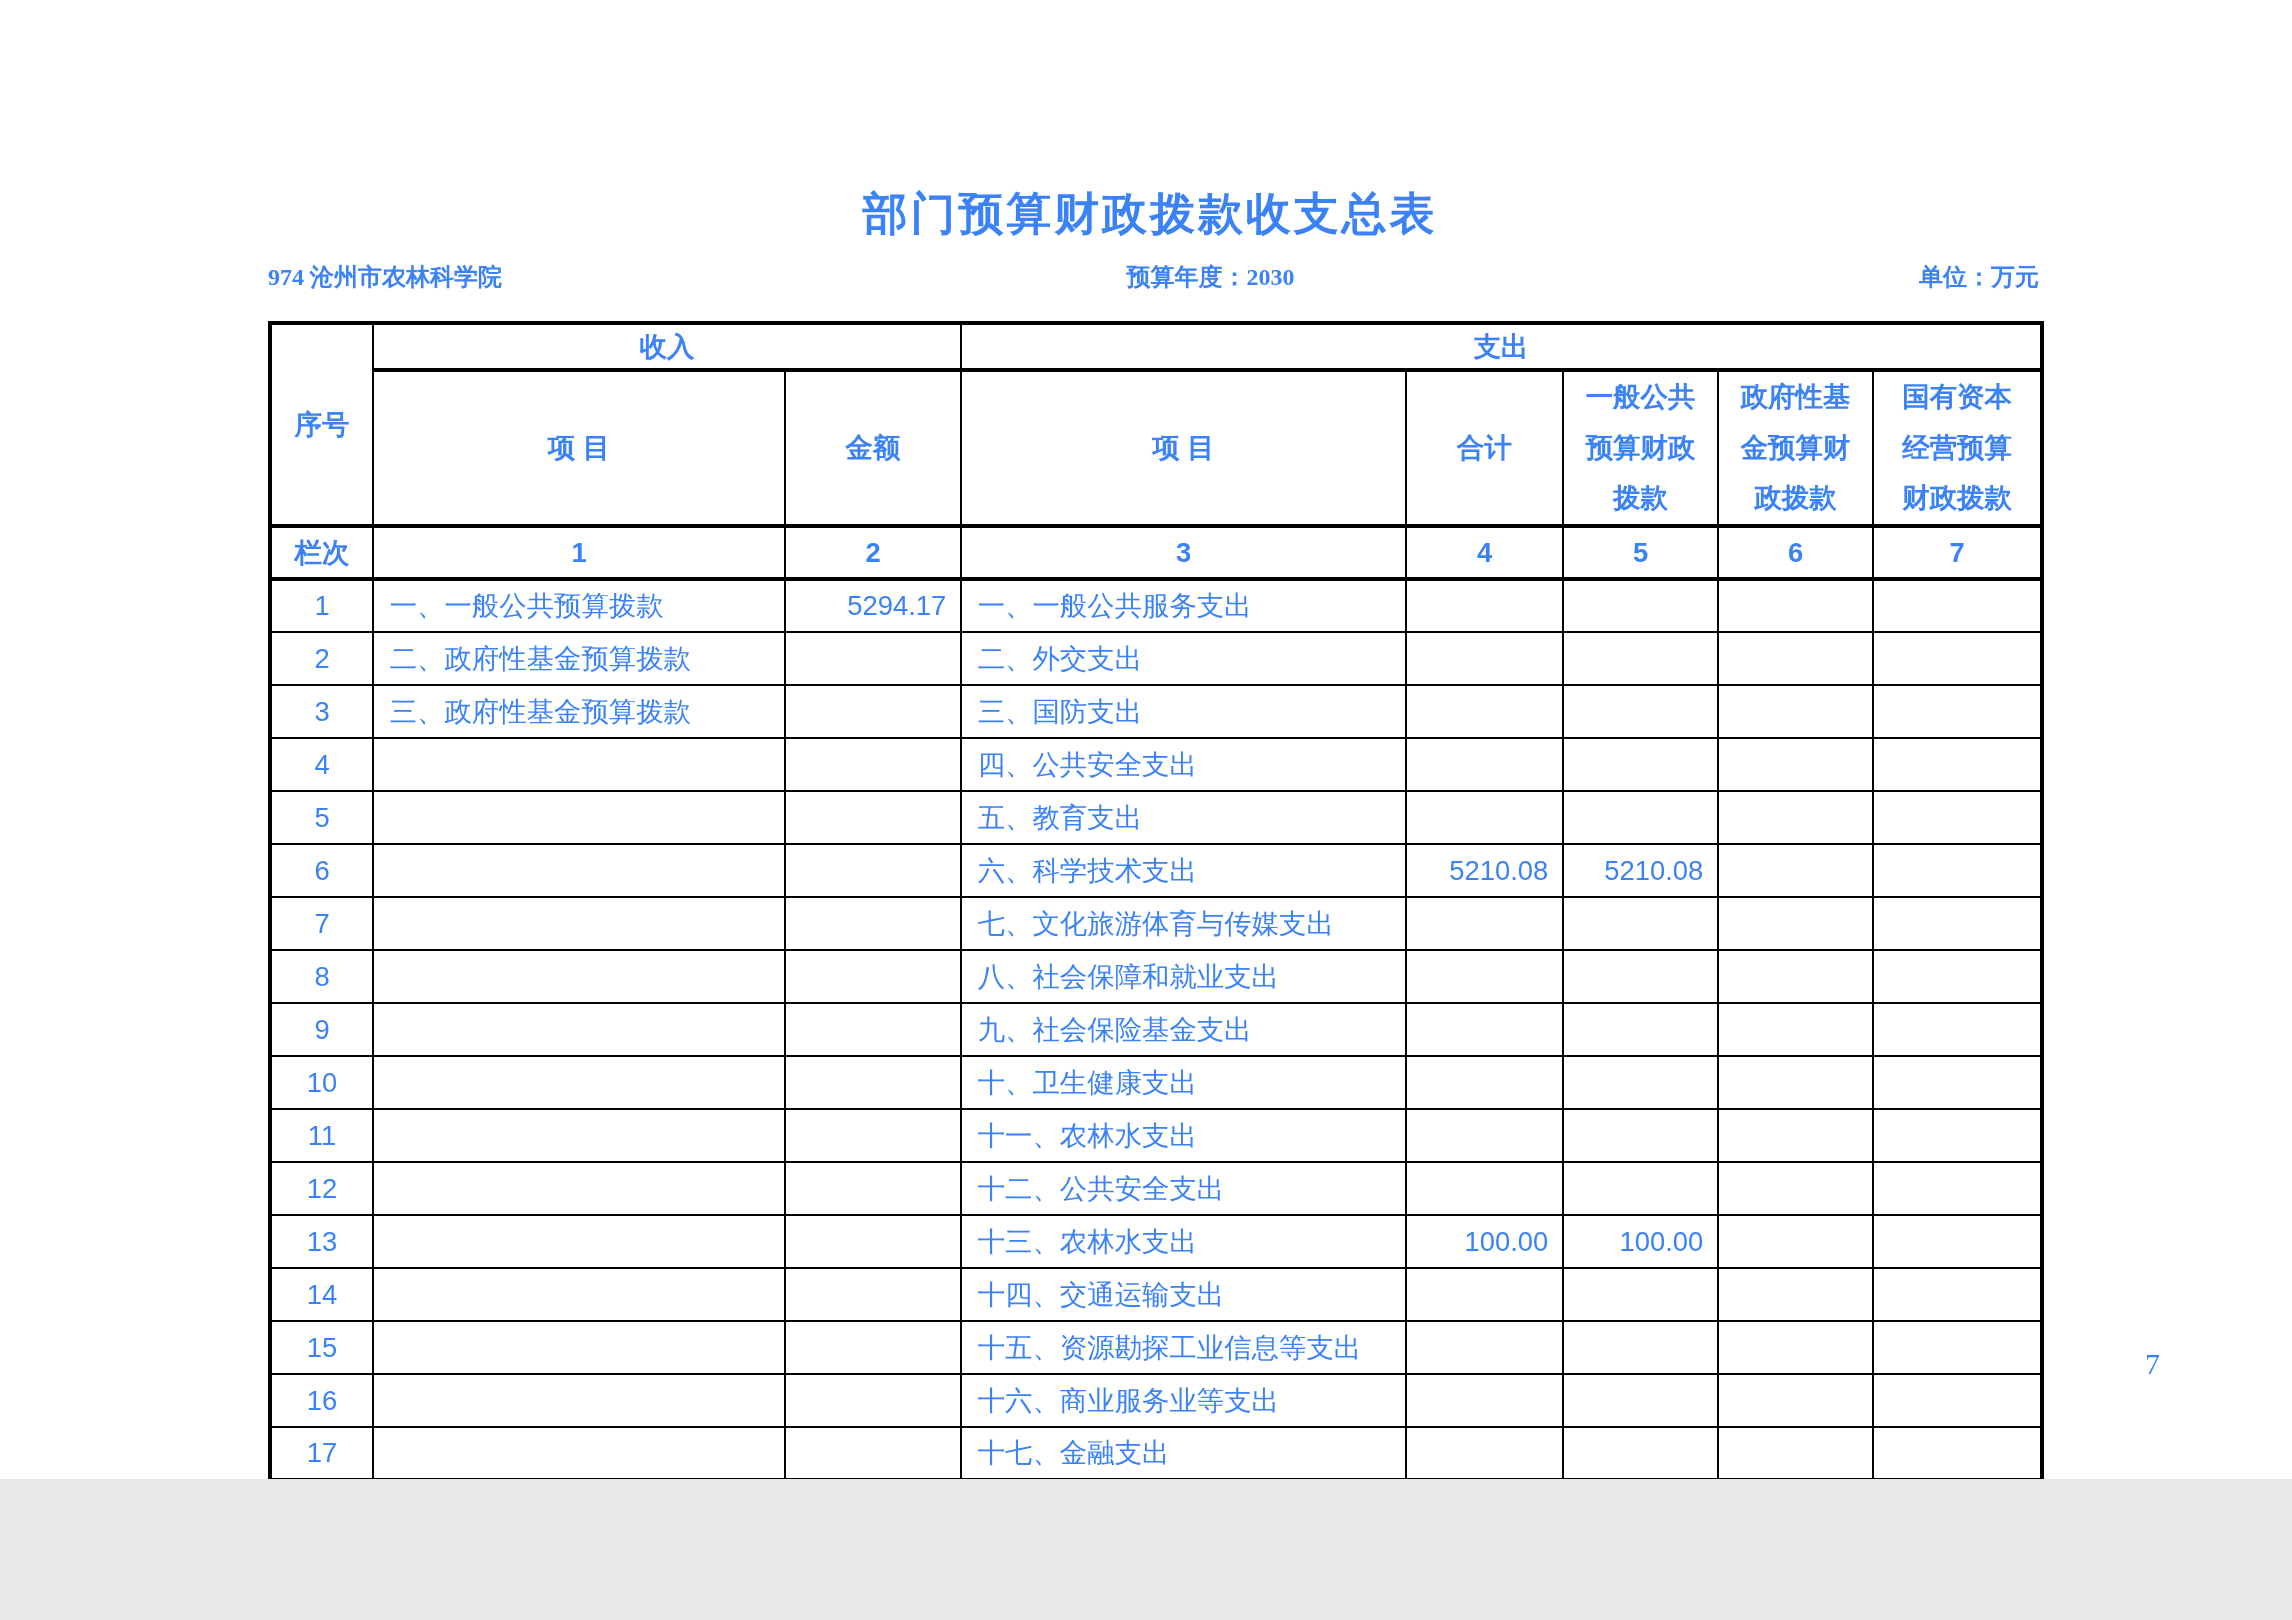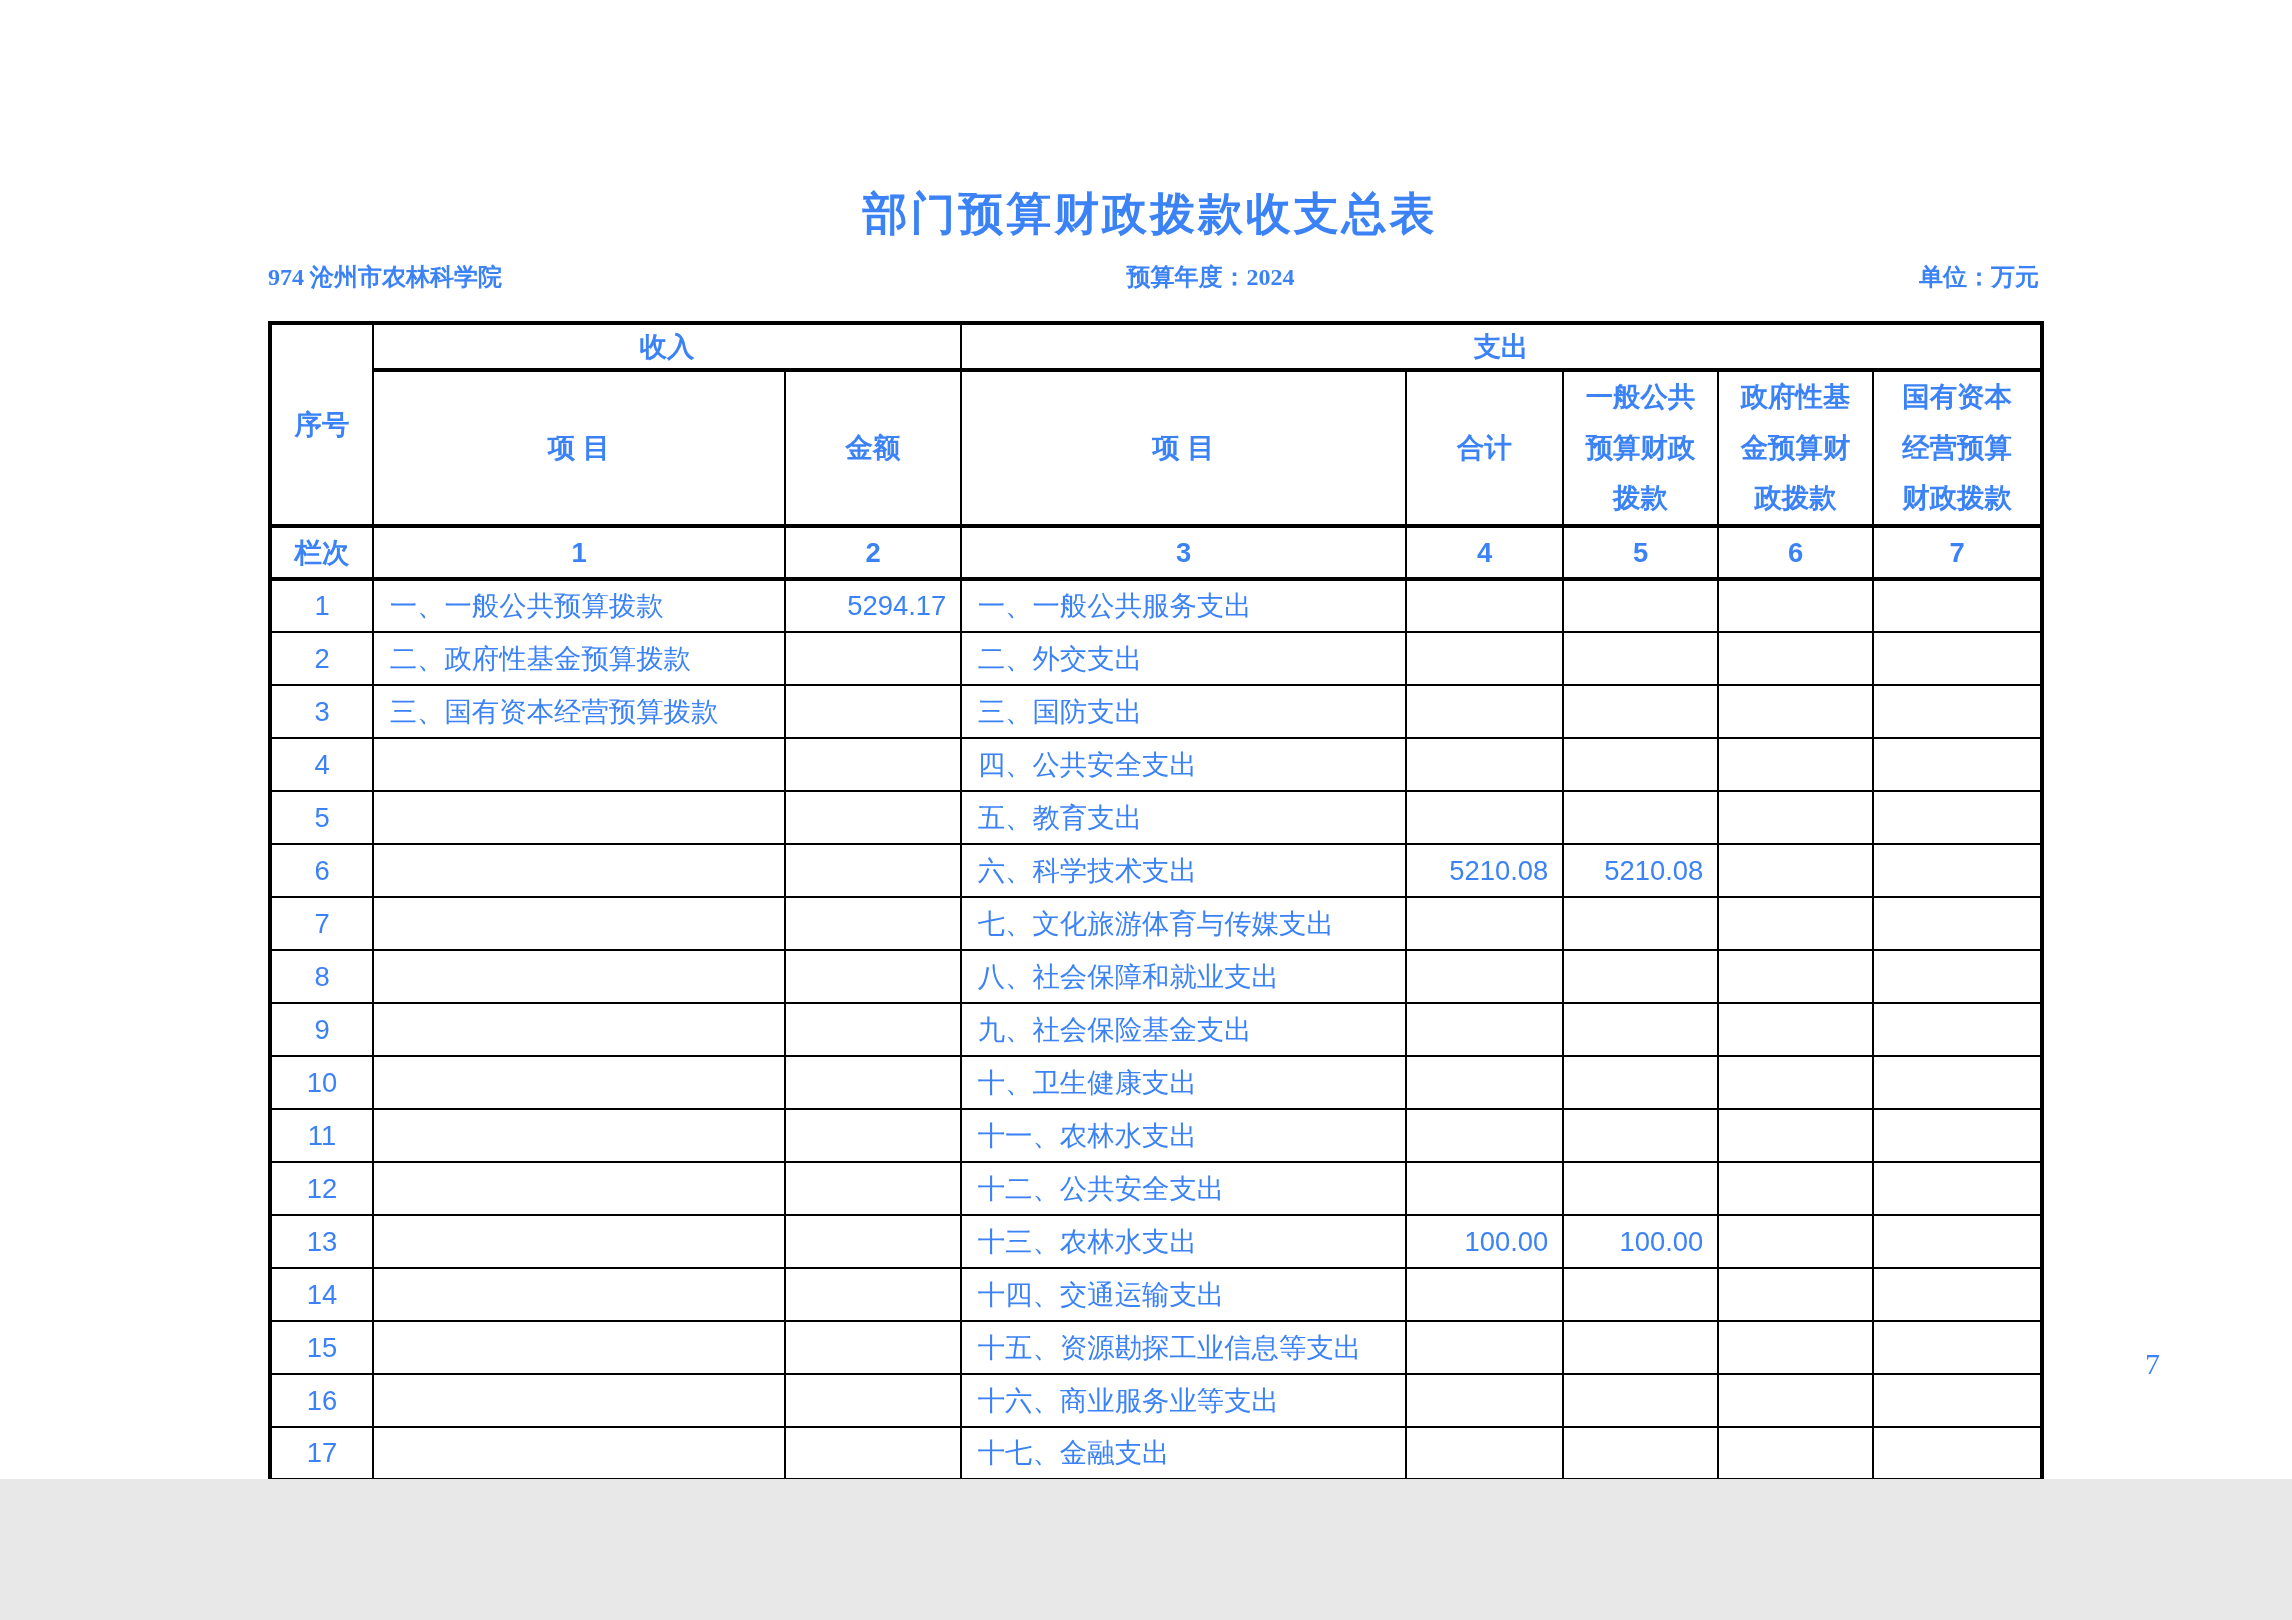--- a/index.html
+++ b/index.html
@@ -56,21 +56,21 @@
 </style>
 </head>
 <body>
 
 <div class="page">
 
   <div class="doc-title">部门预算财政拨款收支总表</div>
 
   <div class="info-row">
     <span>974 沧州市农林科学院</span>
-    <span>预算年度：2024</span>
+    <span>预算年度：2030</span>
     <span>单位：万元</span>
   </div>
 
   <table class="budget">
     <colgroup>
       <col style="width:103px">
       <col style="width:412px">
       <col style="width:176px">
       <col style="width:445px">
       <col style="width:157px">
@@ -128,21 +128,21 @@
     <td class="amt"></td>
     <td class="item">二、外交支出</td>
     <td class="amt"></td>
     <td class="amt"></td>
     <td class="amt"></td>
     <td class="amt"></td>
   </tr>
 
   <tr>
     <td class="num">3</td>
-    <td class="item">三、国有资本经营预算拨款</td>
+    <td class="item">三、政府性基金预算拨款</td>
     <td class="amt"></td>
     <td class="item">三、国防支出</td>
     <td class="amt"></td>
     <td class="amt"></td>
     <td class="amt"></td>
     <td class="amt"></td>
   </tr>
 
   <tr>
     <td class="num">4</td>

